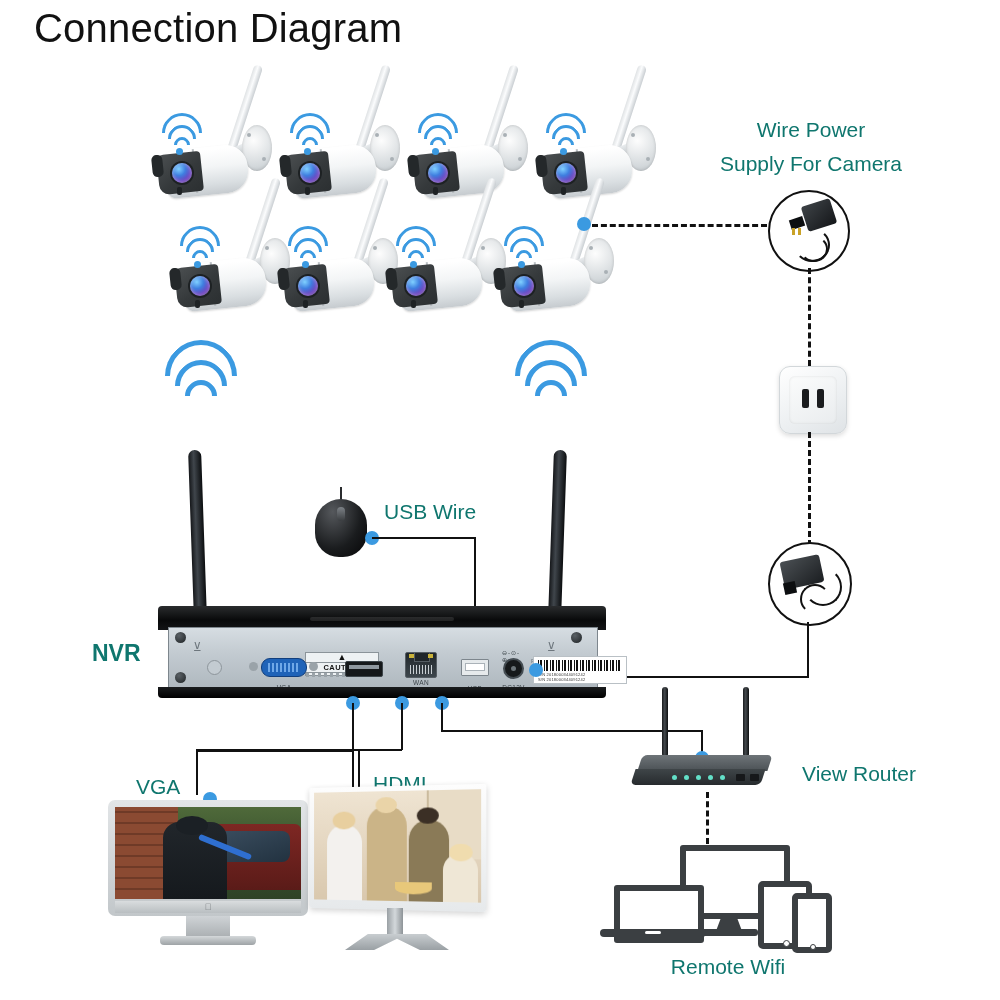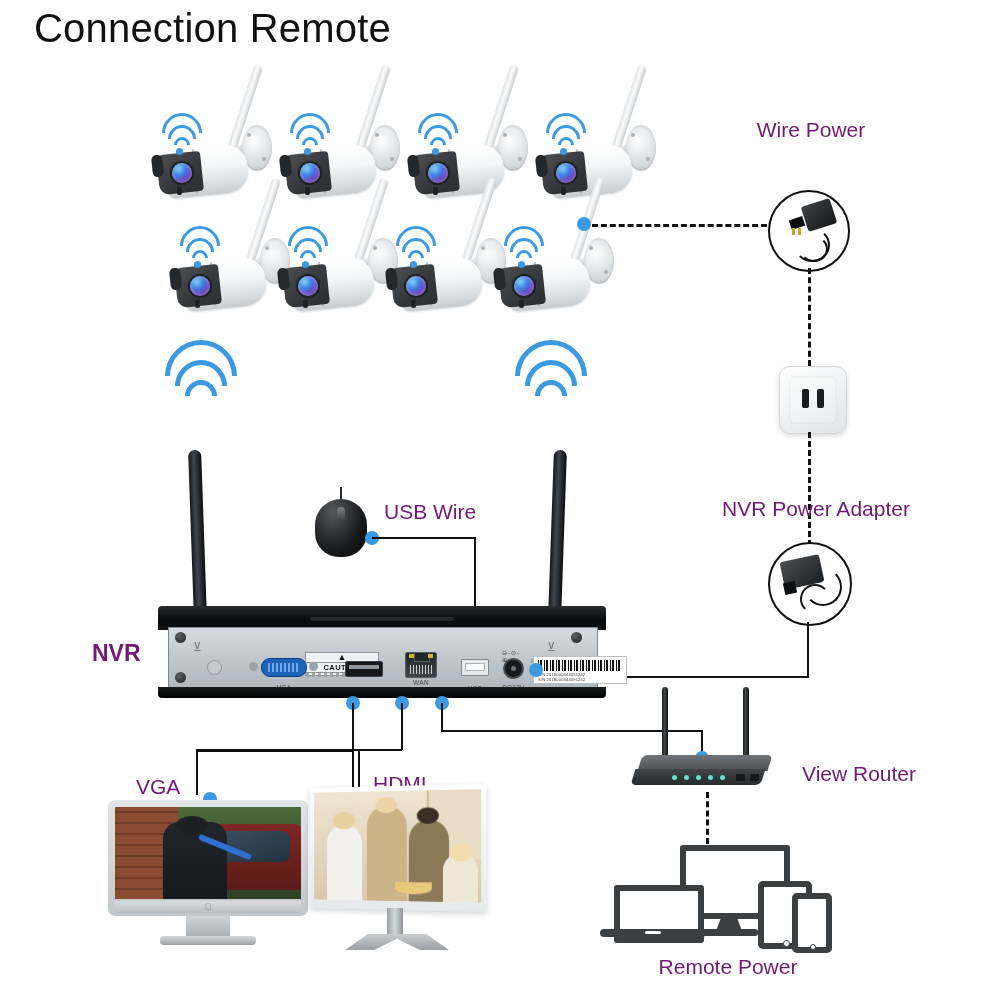--- a/index.html
+++ b/index.html
@@ -5,21 +5,21 @@
   html,body{margin:0;padding:0;background:#ffffff;}
   body{width:1000px;height:1000px;position:relative;overflow:hidden;
        font-family:"Liberation Sans","DejaVu Sans",sans-serif;color:#1a1a1a;}
   .stage{position:absolute;left:0;top:0;width:1000px;height:1000px;}
 
   
   .title{position:absolute;left:34px;top:6px;font-size:40px;font-weight:400;
          letter-spacing:.2px;color:#111;}
 
   
-  .lbl{position:absolute;font-size:21px;color:#701a75;white-space:nowrap;}
+  .lbl{position:absolute;font-size:21px;color:#0f766e;white-space:nowrap;}
   .lbl.bold{font-weight:700;font-size:23px;}
   .lbl.c{transform:translateX(-50%);}
 
   
   .dot{position:absolute;width:14px;height:14px;border-radius:50%;
        background:#3b9ae1;transform:translate(-50%,-50%);}
 
   
   .ln{position:absolute;background:#111;}
   .lh{height:2px;}
@@ -258,21 +258,21 @@
   .rv-ph:after{content:"";position:absolute;left:50%;bottom:-3px;width:4px;height:4px;
      margin-left:-2px;border-radius:50%;border:1.5px solid #3b3f42;background:#fff;}
   .rv-ph:before{content:"";position:absolute;left:30%;top:-4px;width:40%;height:2px;
      background:#3b3f42;}
 </style>
 </head>
 <body>
 
 <div class="stage">
 
-  <div class="title">Connection Remote</div>
+  <div class="title">Connection Diagram</div>
 
   <div>
 
     <div class="cam" style="left:150px;top:105px;">
       <div class="ant"></div>
       <div class="mountarm"></div>
       <div class="plate"></div>
       <div class="body"></div>
       <div class="seam"></div>
       <div class="face"></div>
@@ -405,41 +405,41 @@
           <i class="a1"></i>
           <b></b>
         </div>
     </div>
   </div>
 
   <div class="dot" style="left:584px;top:224px;"></div>
   <div class="dash-h" style="left:592px;top:224px;width:175px;"></div>
 
   <div class="lbl c" style="left:811px;top:118px;">Wire Power</div>
+  <div class="lbl c" style="left:811px;top:152px;">Supply For Camera</div>
   <div class="circ" style="left:768px;top:190px;width:78px;height:78px;">
     <div class="psu-a" style="left:0;top:0;width:78px;height:78px;">
       <div class="brick" style="left:34px;top:10px;"></div>
       <div class="prong" style="left:20px;top:26px;"></div>
       <div class="pin" style="left:22px;top:36px;"></div>
       <div class="pin" style="left:28px;top:36px;"></div>
       <div class="cord" style="left:24px;top:36px;width:32px;height:30px;"></div>
       <div class="cord" style="left:30px;top:44px;width:24px;height:22px;"></div>
     </div>
   </div>
 
   <div class="dash-v" style="left:808px;top:268px;height:98px;"></div>
 
   <div class="outlet">
     <div class="inner"></div>
     <div class="slot" style="left:22px;"></div>
     <div class="slot" style="left:37px;"></div>
   </div>
   <div class="dash-v" style="left:808px;top:432px;height:114px;"></div>
 
-  <div class="lbl" style="left:722px;top:497px;">NVR Power Adapter</div>
   <div class="circ" style="left:768px;top:542px;width:80px;height:80px;">
     <div class="psu-a" style="left:0;top:0;width:80px;height:80px;">
       <div class="brick" style="left:12px;top:14px;width:40px;height:28px;
            background:linear-gradient(150deg,#4a4f53,#1b1e21);transform:rotate(-12deg);"></div>
       <div class="prong" style="left:14px;top:38px;width:12px;height:12px;transform:rotate(-12deg);"></div>
       <div class="cord" style="left:34px;top:24px;width:34px;height:34px;"></div>
       <div class="cord" style="left:30px;top:40px;width:26px;height:26px;
            border-top-color:#111;border-left-color:#111;border-right-color:transparent;border-bottom-color:transparent;"></div>
     </div>
   </div>
@@ -611,15 +611,15 @@
 
   <div class="remote">
     <div class="rv rv-mon"></div>
     <div class="rv-monneck"></div>
     <div class="rv-monfoot"></div>
     <div class="rv rv-lap"></div>
     <div class="rv-lapbase"></div>
     <div class="rv rv-tab"></div>
     <div class="rv rv-ph"></div>
   </div>
-  <div class="lbl c" style="left:728px;top:955px;">Remote Power</div>
+  <div class="lbl c" style="left:728px;top:955px;">Remote Wifi</div>
 
 </div>
 
 </body></html>

